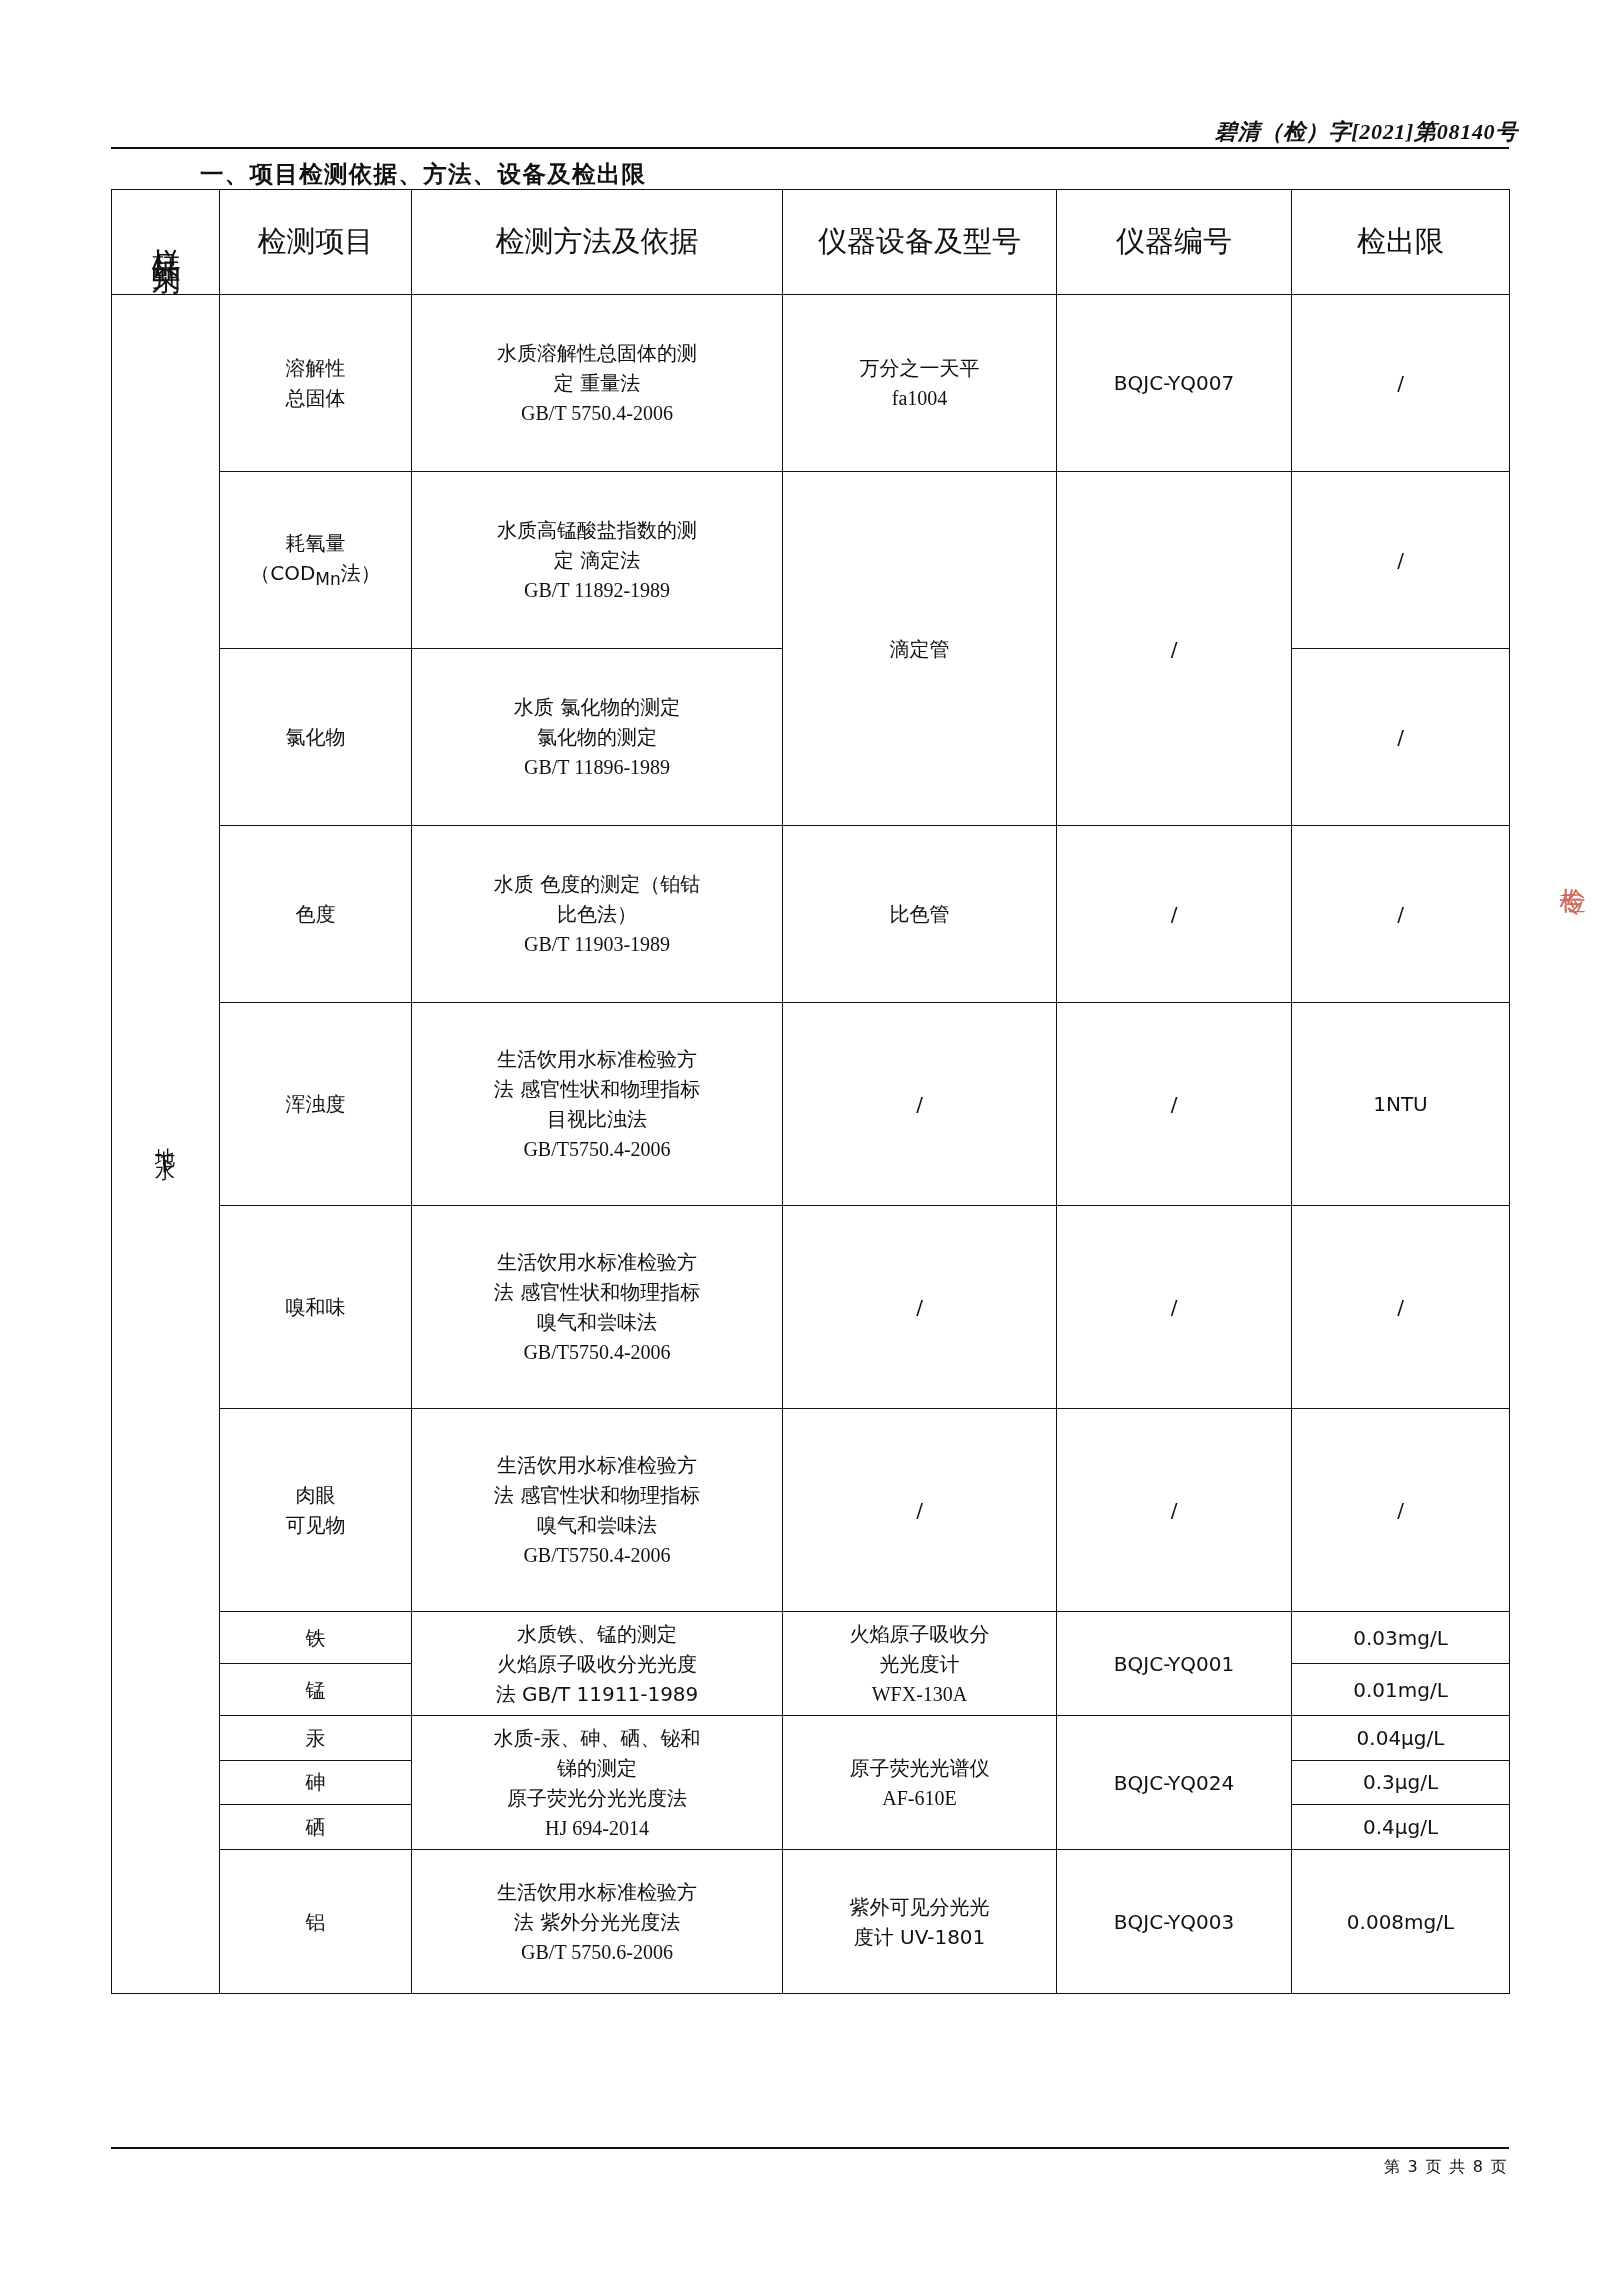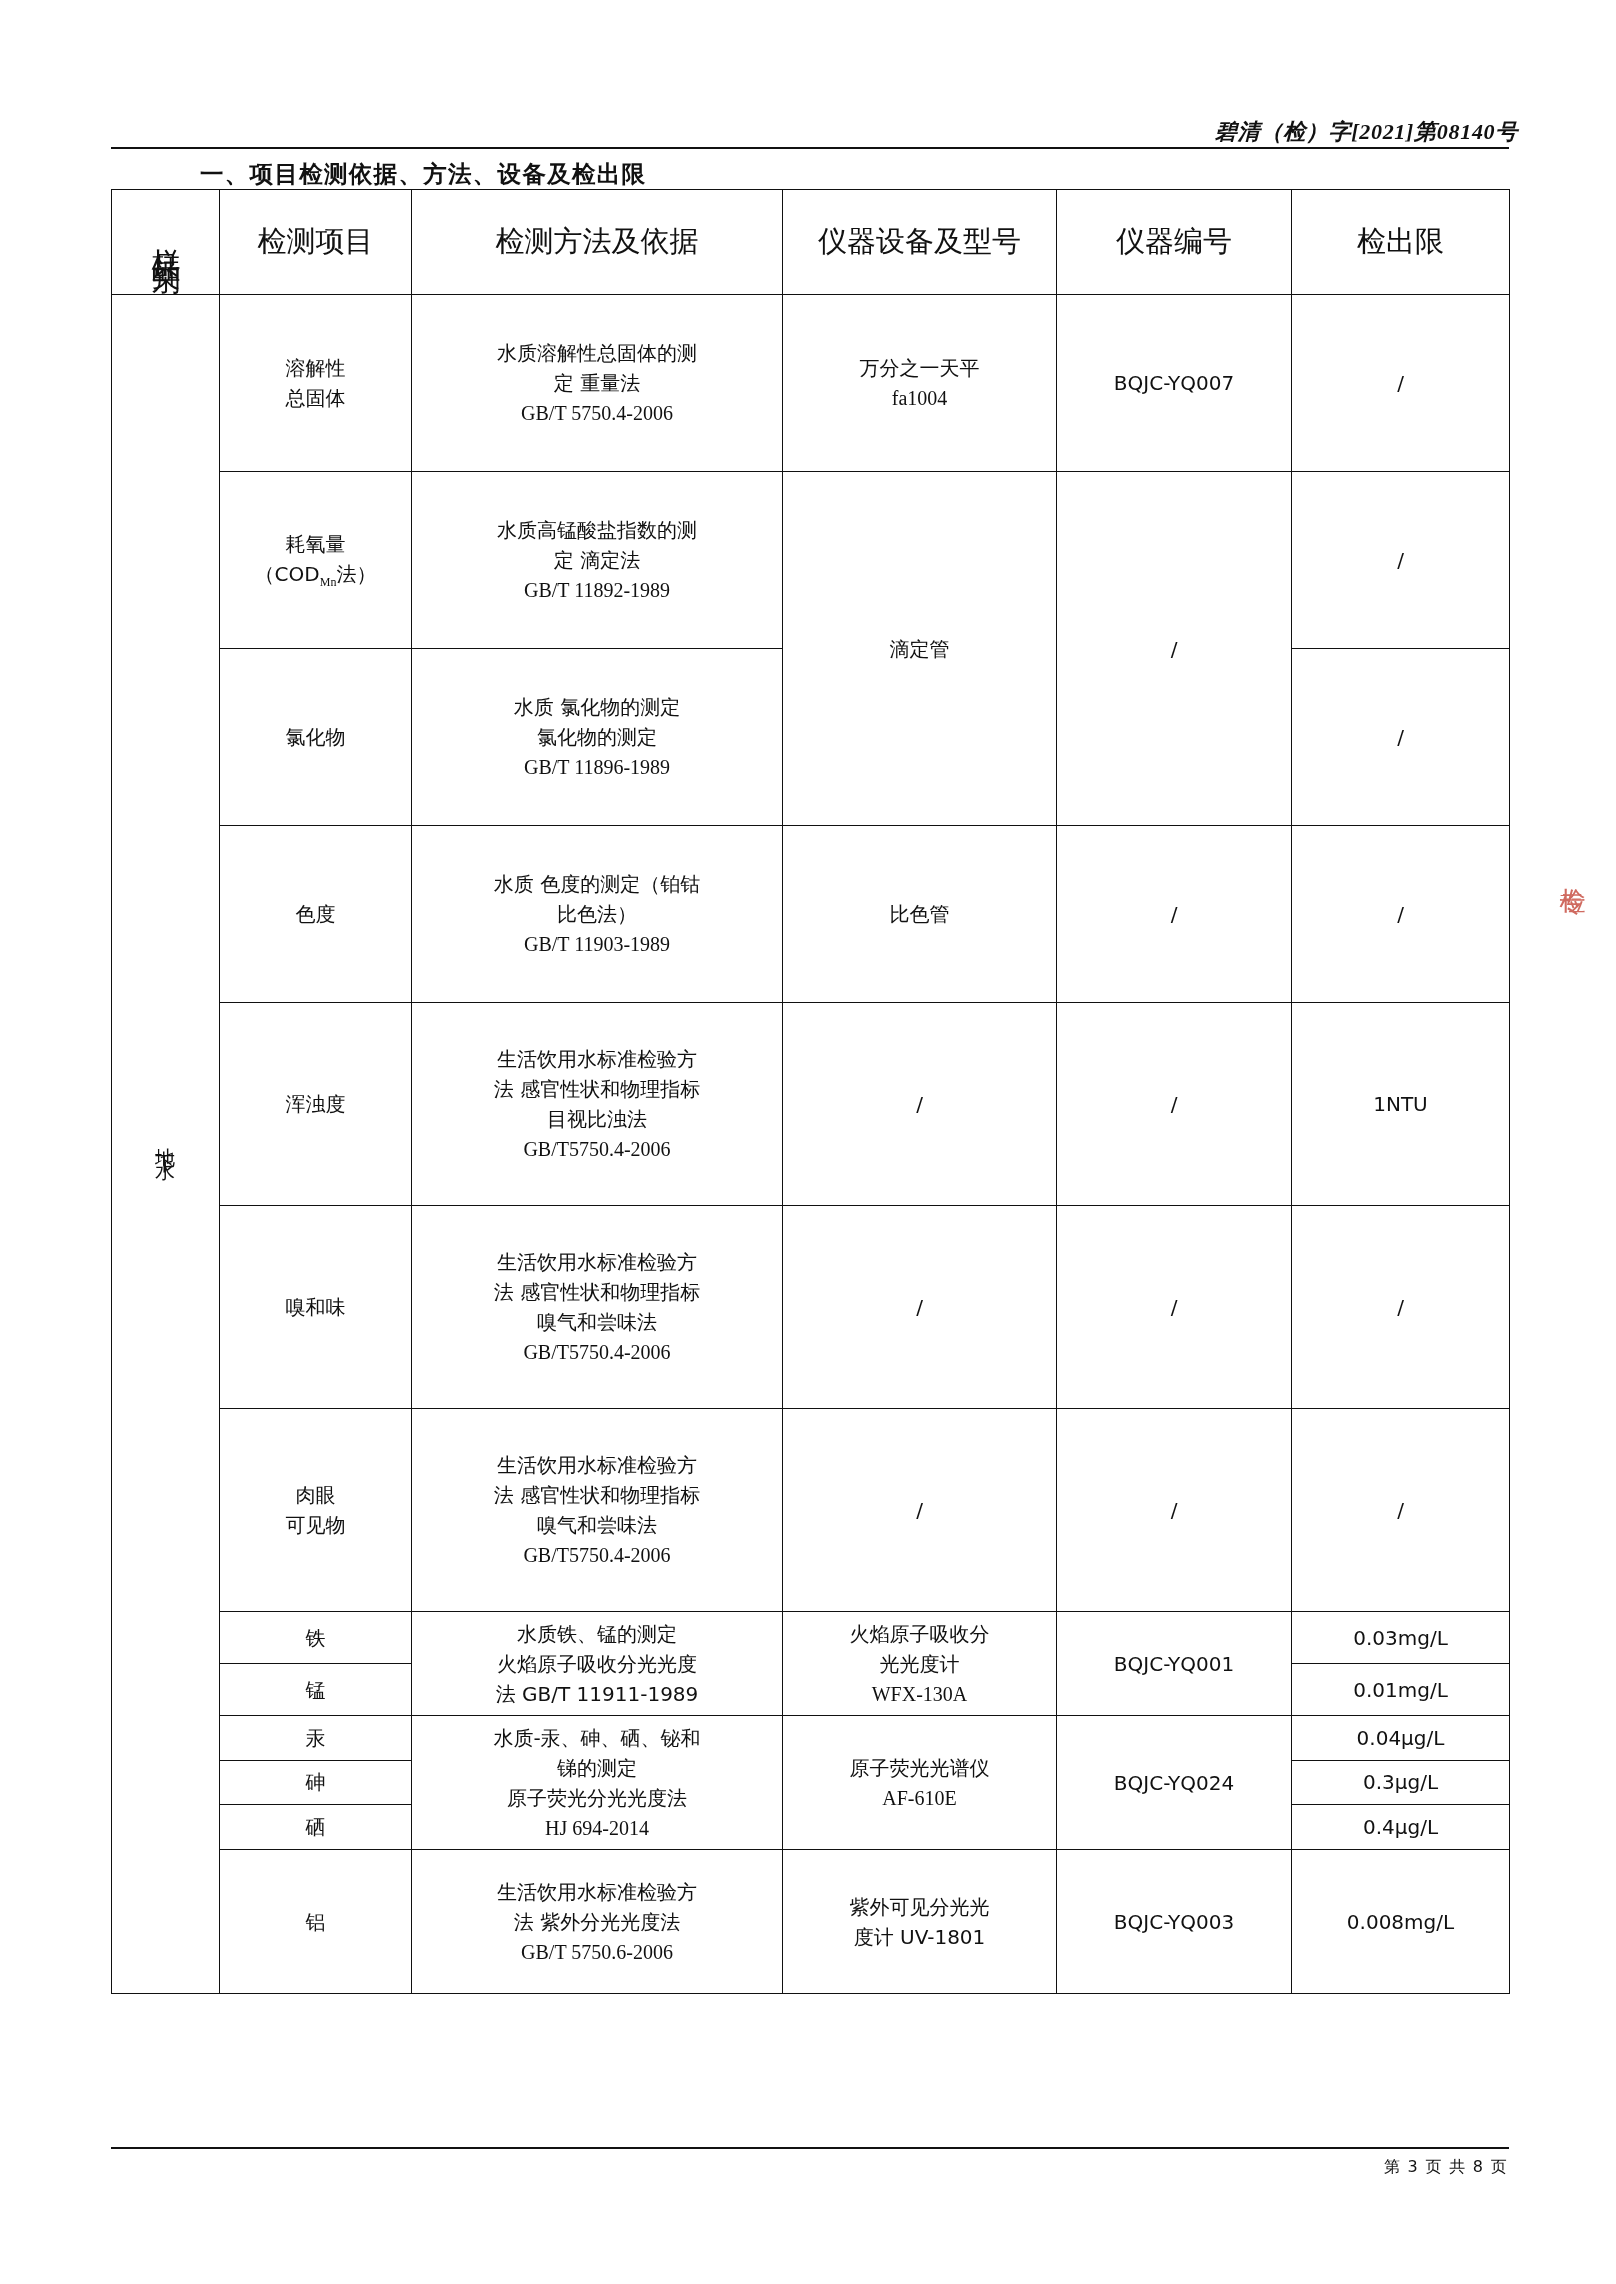--- a/index.html
+++ b/index.html
@@ -89,21 +89,21 @@
     writing-mode: vertical-rl;
     text-orientation: upright;
     letter-spacing: 6.5px;
     display: inline-block;
     line-height: 1.1;
   }
   .cat-cell {
     font-size: 22px;
   }
   .mline { display: block; }
-  .sub { font-size: 12px; vertical-align: sub; font-family: Liberation Serif, serif; }
+  .sub { font-size: 17px; vertical-align: sub; }
   .latin { font-family: "Liberation Serif", serif; }
   .tall { height: 130px; }
   .tall2 { height: 163px; }
   .tall3 { height: 189px; }
 
   
   .stamp-frag {
     position: absolute;
     right: 25px;
     top: 867px;

